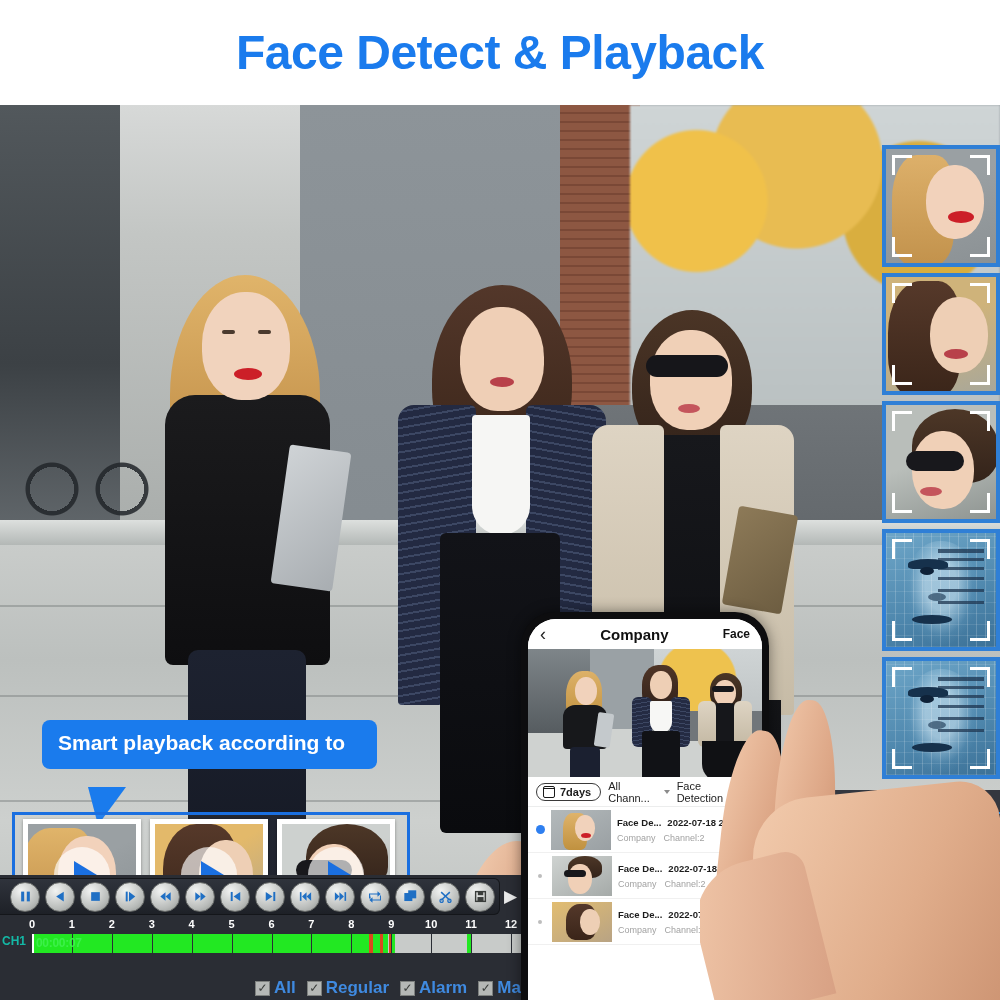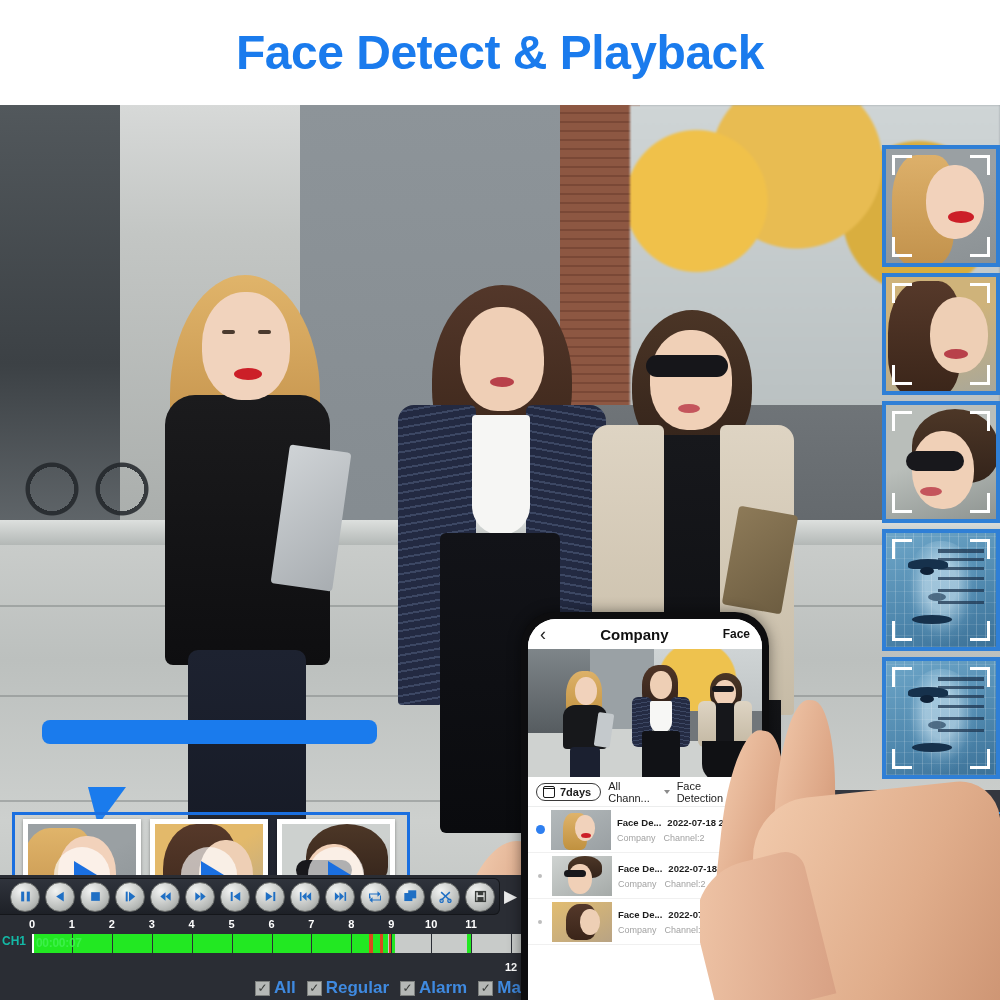--- a/index.html
+++ b/index.html
@@ -623,20 +623,21 @@
         <div class="nose2"></div>
         <div class="mouth2"></div>
       <div class="corner c-tl"></div>
       <div class="corner c-tr"></div>
       <div class="corner c-bl"></div>
       <div class="corner c-br"></div>
     </div>
   </div>
 
   <div id="callout">
+    <div>Smart playback according to</div>
   </div>
   <div id="callout-tail"></div>
 
   <div id="thumb-strip">
     <div class="vthumb">
       <div class="vthumb-img t1">
           <div class="hh"></div>
           <div class="ff"></div>
           <div class="ll"></div>
         </div>
@@ -772,21 +773,21 @@
         <div class="tick-label" style="left: 79.8333px;">2</div>
         <div class="tick-label" style="left: 119.75px;">3</div>
         <div class="tick-label" style="left: 159.667px;">4</div>
         <div class="tick-label" style="left: 199.583px;">5</div>
         <div class="tick-label" style="left: 239.5px;">6</div>
         <div class="tick-label" style="left: 279.417px;">7</div>
         <div class="tick-label" style="left: 319.333px;">8</div>
         <div class="tick-label" style="left: 359.25px;">9</div>
         <div class="tick-label" style="left: 399.167px;">10</div>
         <div class="tick-label" style="left: 439.083px;">11</div>
-        <div class="tick-label" style="left: 479px; margin-top: 43px;">12</div>
+        <div class="tick-label" style="left: 479px;">12</div>
         <div class="tick-label" style="left: 518.917px;">13</div>
         <div class="tick-label" style="left: 558.833px;">14</div>
         <div class="tick-label" style="left: 598.75px;">15</div>
         <div class="tick-label" style="left: 638.667px;">16</div>
         <div class="tick-label" style="left: 678.583px;">17</div>
         <div class="tick-label" style="left: 718.5px;">18</div>
         <div class="tick-label" style="left: 758.417px;">19</div>
         <div class="tick-label" style="left: 798.333px;">20</div>
         <div class="tick-label" style="left: 838.25px;">21</div>
         <div class="tick-label" style="left: 878.167px;">22</div>

